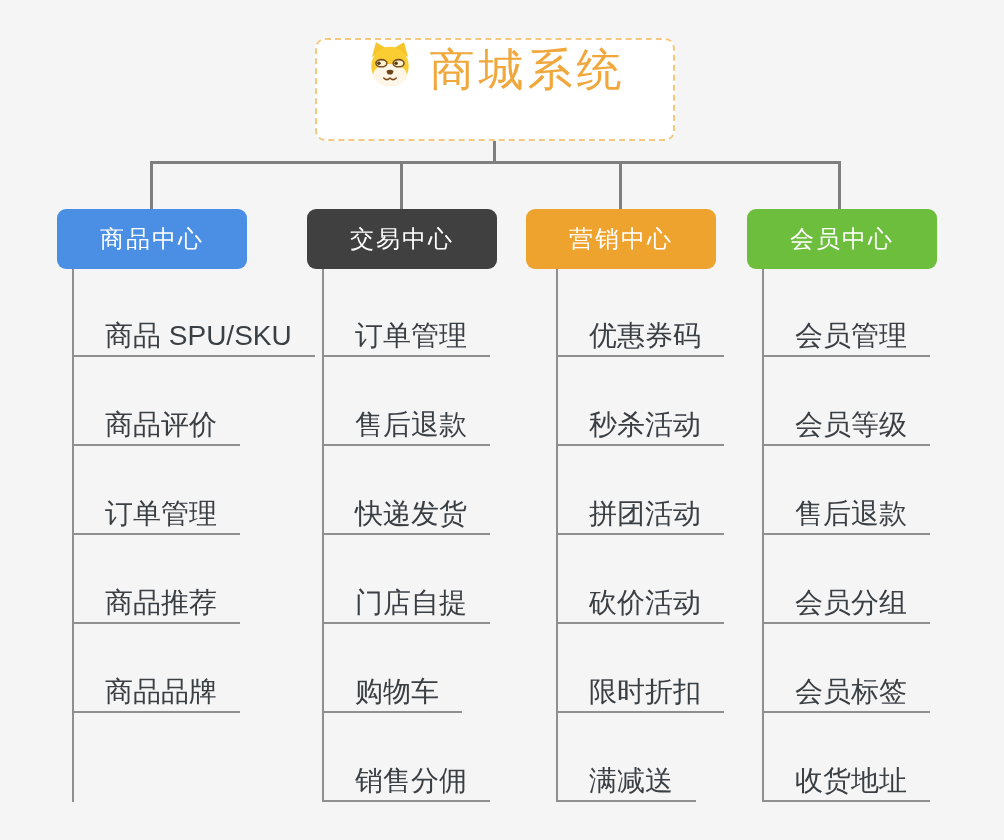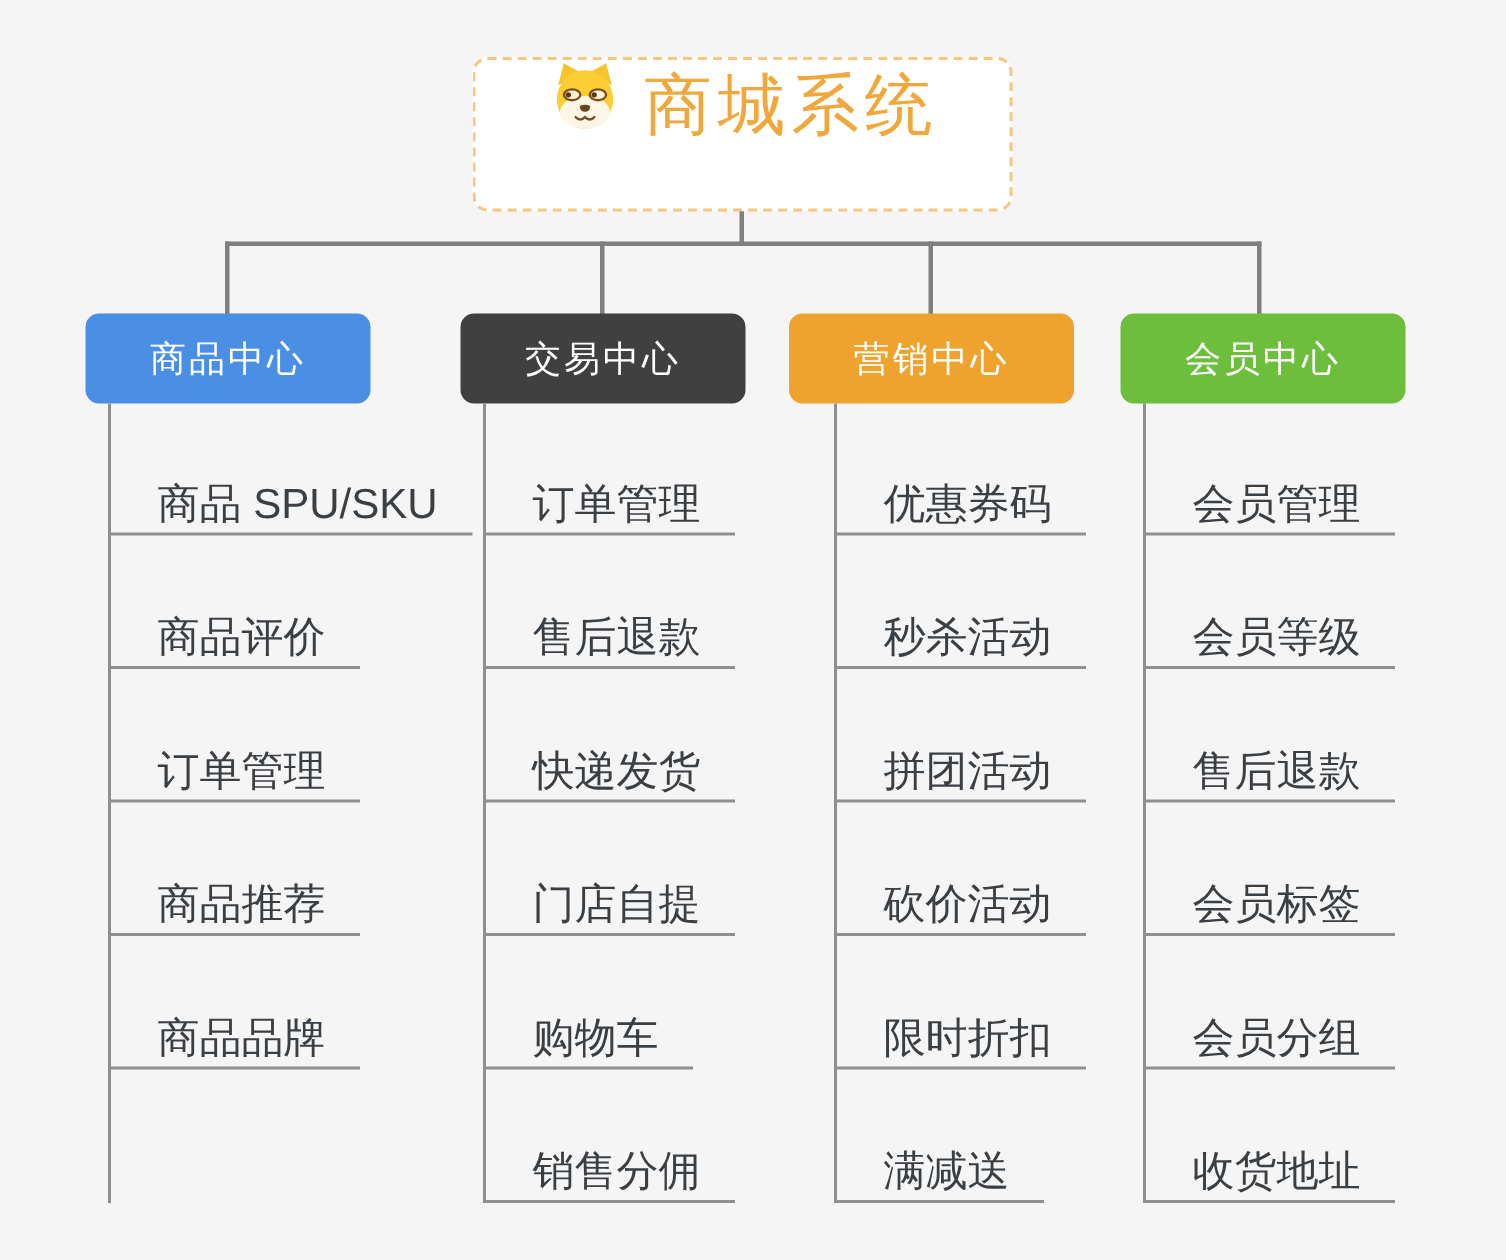--- a/index.html
+++ b/index.html
@@ -156,18 +156,18 @@
     <div class="leaf">拼团活动</div>
     <div class="leaf">砍价活动</div>
     <div class="leaf">限时折扣</div>
     <div class="leaf">满减送</div>
   </div>
 
   <div class="col col-4">
     <div class="leaf">会员管理</div>
     <div class="leaf">会员等级</div>
     <div class="leaf">售后退款</div>
+    <div class="leaf">会员分组</div>
     <div class="leaf">会员标签</div>
-    <div class="leaf">会员分组</div>
     <div class="leaf">收货地址</div>
   </div>
 
 </div>
 
 </body></html>

